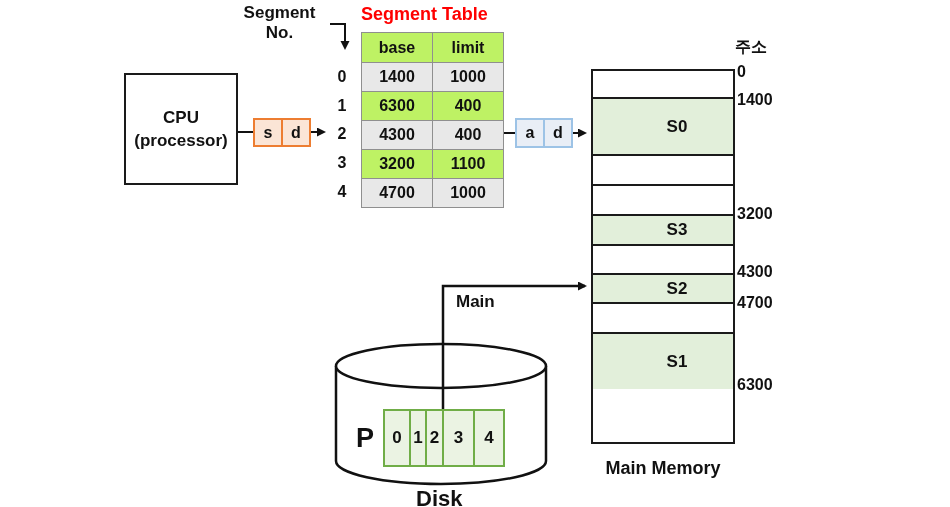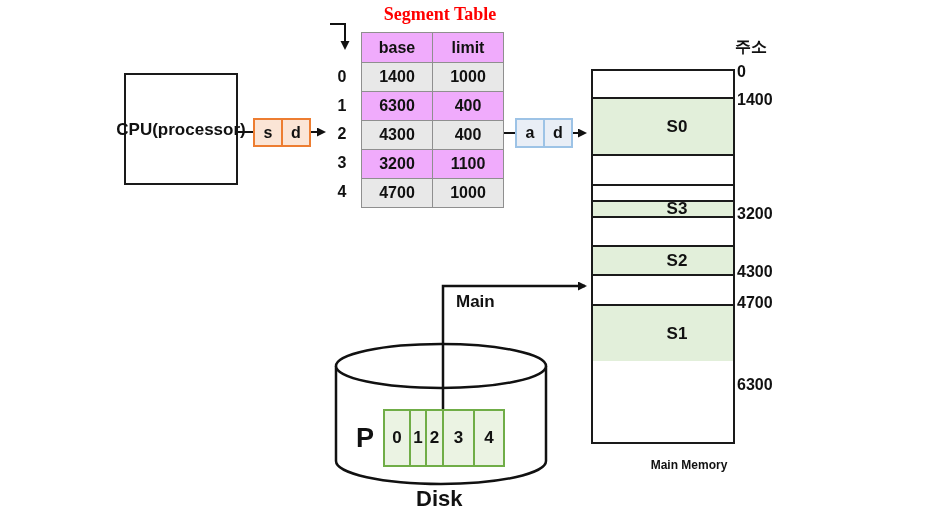--- a/index.html
+++ b/index.html
@@ -9,64 +9,64 @@
     font-family:"Liberation Sans", sans-serif; font-weight:700; color:#111;
     overflow:hidden;
   }
   .overlay { position:absolute; left:0; top:0; width:950px; height:507px; pointer-events:none; z-index:1; }
   .abs { position:absolute; z-index:2; }
 
   
   .cpu-box {
     left:124px; top:73px; width:114px; height:112px;
     border:2px solid #1a1a1a; background:#fff;
-    display:flex; align-items:center; justify-content:center;
+    display:flex; flex-direction:column; align-items:center; justify-content:center;
     font-size:17px; line-height:23px; text-align:center;
   }
 
   
   .seg-no { left:232px; top:3px; width:95px; text-align:center; font-size:17px; line-height:20px; }
 
   
   .reg { display:flex; z-index:2; }
   .reg span { display:block; text-align:center; font-size:16px; }
   .reg-sd { left:253px; top:118px; height:29px; border:2px solid #ED7D31; background:#FBE5D6; }
   .reg-sd span { width:26px; line-height:25px; }
   .reg-sd span + span { border-left:2px solid #ED7D31; width:28px; }
   .reg-ad { left:515px; top:118px; height:30px; border:2px solid #9DC3E6; background:#E9EEF6; }
   .reg-ad span { width:26px; line-height:26px; }
   .reg-ad span + span { border-left:2px solid #9DC3E6; width:28px; }
 
   
   .rownum { width:24px; left:330px; text-align:center; font-size:16px; line-height:20px; }
 
   
-  .table-title { left:369px; top:4px; width:142px; text-align:center; font-size:18px; color:#FF0000;font-family:Liberation Serif, serif; }
+  .table-title { left:361px; top:4px; width:142px; text-align:left; font-size:18px; color:#FF0000; }
   table.seg-table { position:absolute; left:361px; top:32px; border-collapse:collapse; z-index:2; }
   .seg-table td {
     width:71px; height:29px; border:1px solid #8f8f8f;
-    text-align:center; font-size:16px; font-weight:700; background:#f0abfc;
+    text-align:center; font-size:16px; font-weight:700; background:#bef264;
   }
   .seg-table tr.hdr td { height:30px; }
   .seg-table tr.alt td { background:#E8E8E8; }
 
   
   .memory {
     left:591px; top:69px; width:144px; height:375px;
     border:2px solid #1a1a1a; background:#fff;
     display:flex; flex-direction:column; z-index:2;
   }
   .mr { width:100%; border-top:2px solid #1a1a1a; display:flex; align-items:center; justify-content:center; font-size:17px;padding-left:28px; }
   .mr.first { border-top:none; }
   .mr.seg { background:#E2EFDA; }
-  .h26{height:26px}.h57{height:57px}.h30{height:30px}.h28{height:16px}.h29{height:29px}
+  .h26{height:26px}.h57{height:57px}.h30{height:30px}.h28{height:30px}.h29{height:29px}
 
   .addr { left:737px; width:60px; font-size:16px; line-height:20px; text-align:left; }
   .addr-hdr { left:735px; top:37px; font-size:16px; line-height:20px; }
-  .mem-caption { left:617px; top:458px; width:144px; text-align:center; font-size:12px; }
+  .mem-caption { left:591px; top:458px; width:144px; text-align:center; font-size:18px; }
 
   
   .disk-blocks { left:383px; top:409px; height:58px; display:flex; z-index:3; }
   .db {
     border:2px solid #70AD47; border-left:none; background:#EBF3E3;
     text-align:center; font-size:17px; line-height:54px;
   }
   .db.first { border-left:2px solid #70AD47; }
   .w0{width:28px}.w1{width:16px}.w2{width:17px}.w3{width:31px}.w4{width:30px}
   .p-label { left:352px; top:409px; width:26px; text-align:center; font-size:27px; line-height:58px; z-index:3; }
@@ -101,20 +101,24 @@
     <path d="M573,133 H585" fill="none" stroke="#111" stroke-width="2" marker-end="url(#ah)"></path>
 
     <path d="M443,409 L443,286 L585,286" fill="none" stroke="#111" stroke-width="2.5" marker-end="url(#ah)"></path>
   </svg>
 
   <div class="abs cpu-box">
     <div>CPU</div>
     <div>(processor)</div>
   </div>
 
+  <div class="abs seg-no">
+    <div>Segment</div>
+    <div>No.</div>
+  </div>
 
   <div class="abs reg reg-sd">
     <span>s</span>
     <span>d</span>
   </div>
 
   <div class="abs rownum" style="top:67px">0</div>
   <div class="abs rownum" style="top:96px">1</div>
   <div class="abs rownum" style="top:124px">2</div>
   <div class="abs rownum" style="top:153px">3</div>

